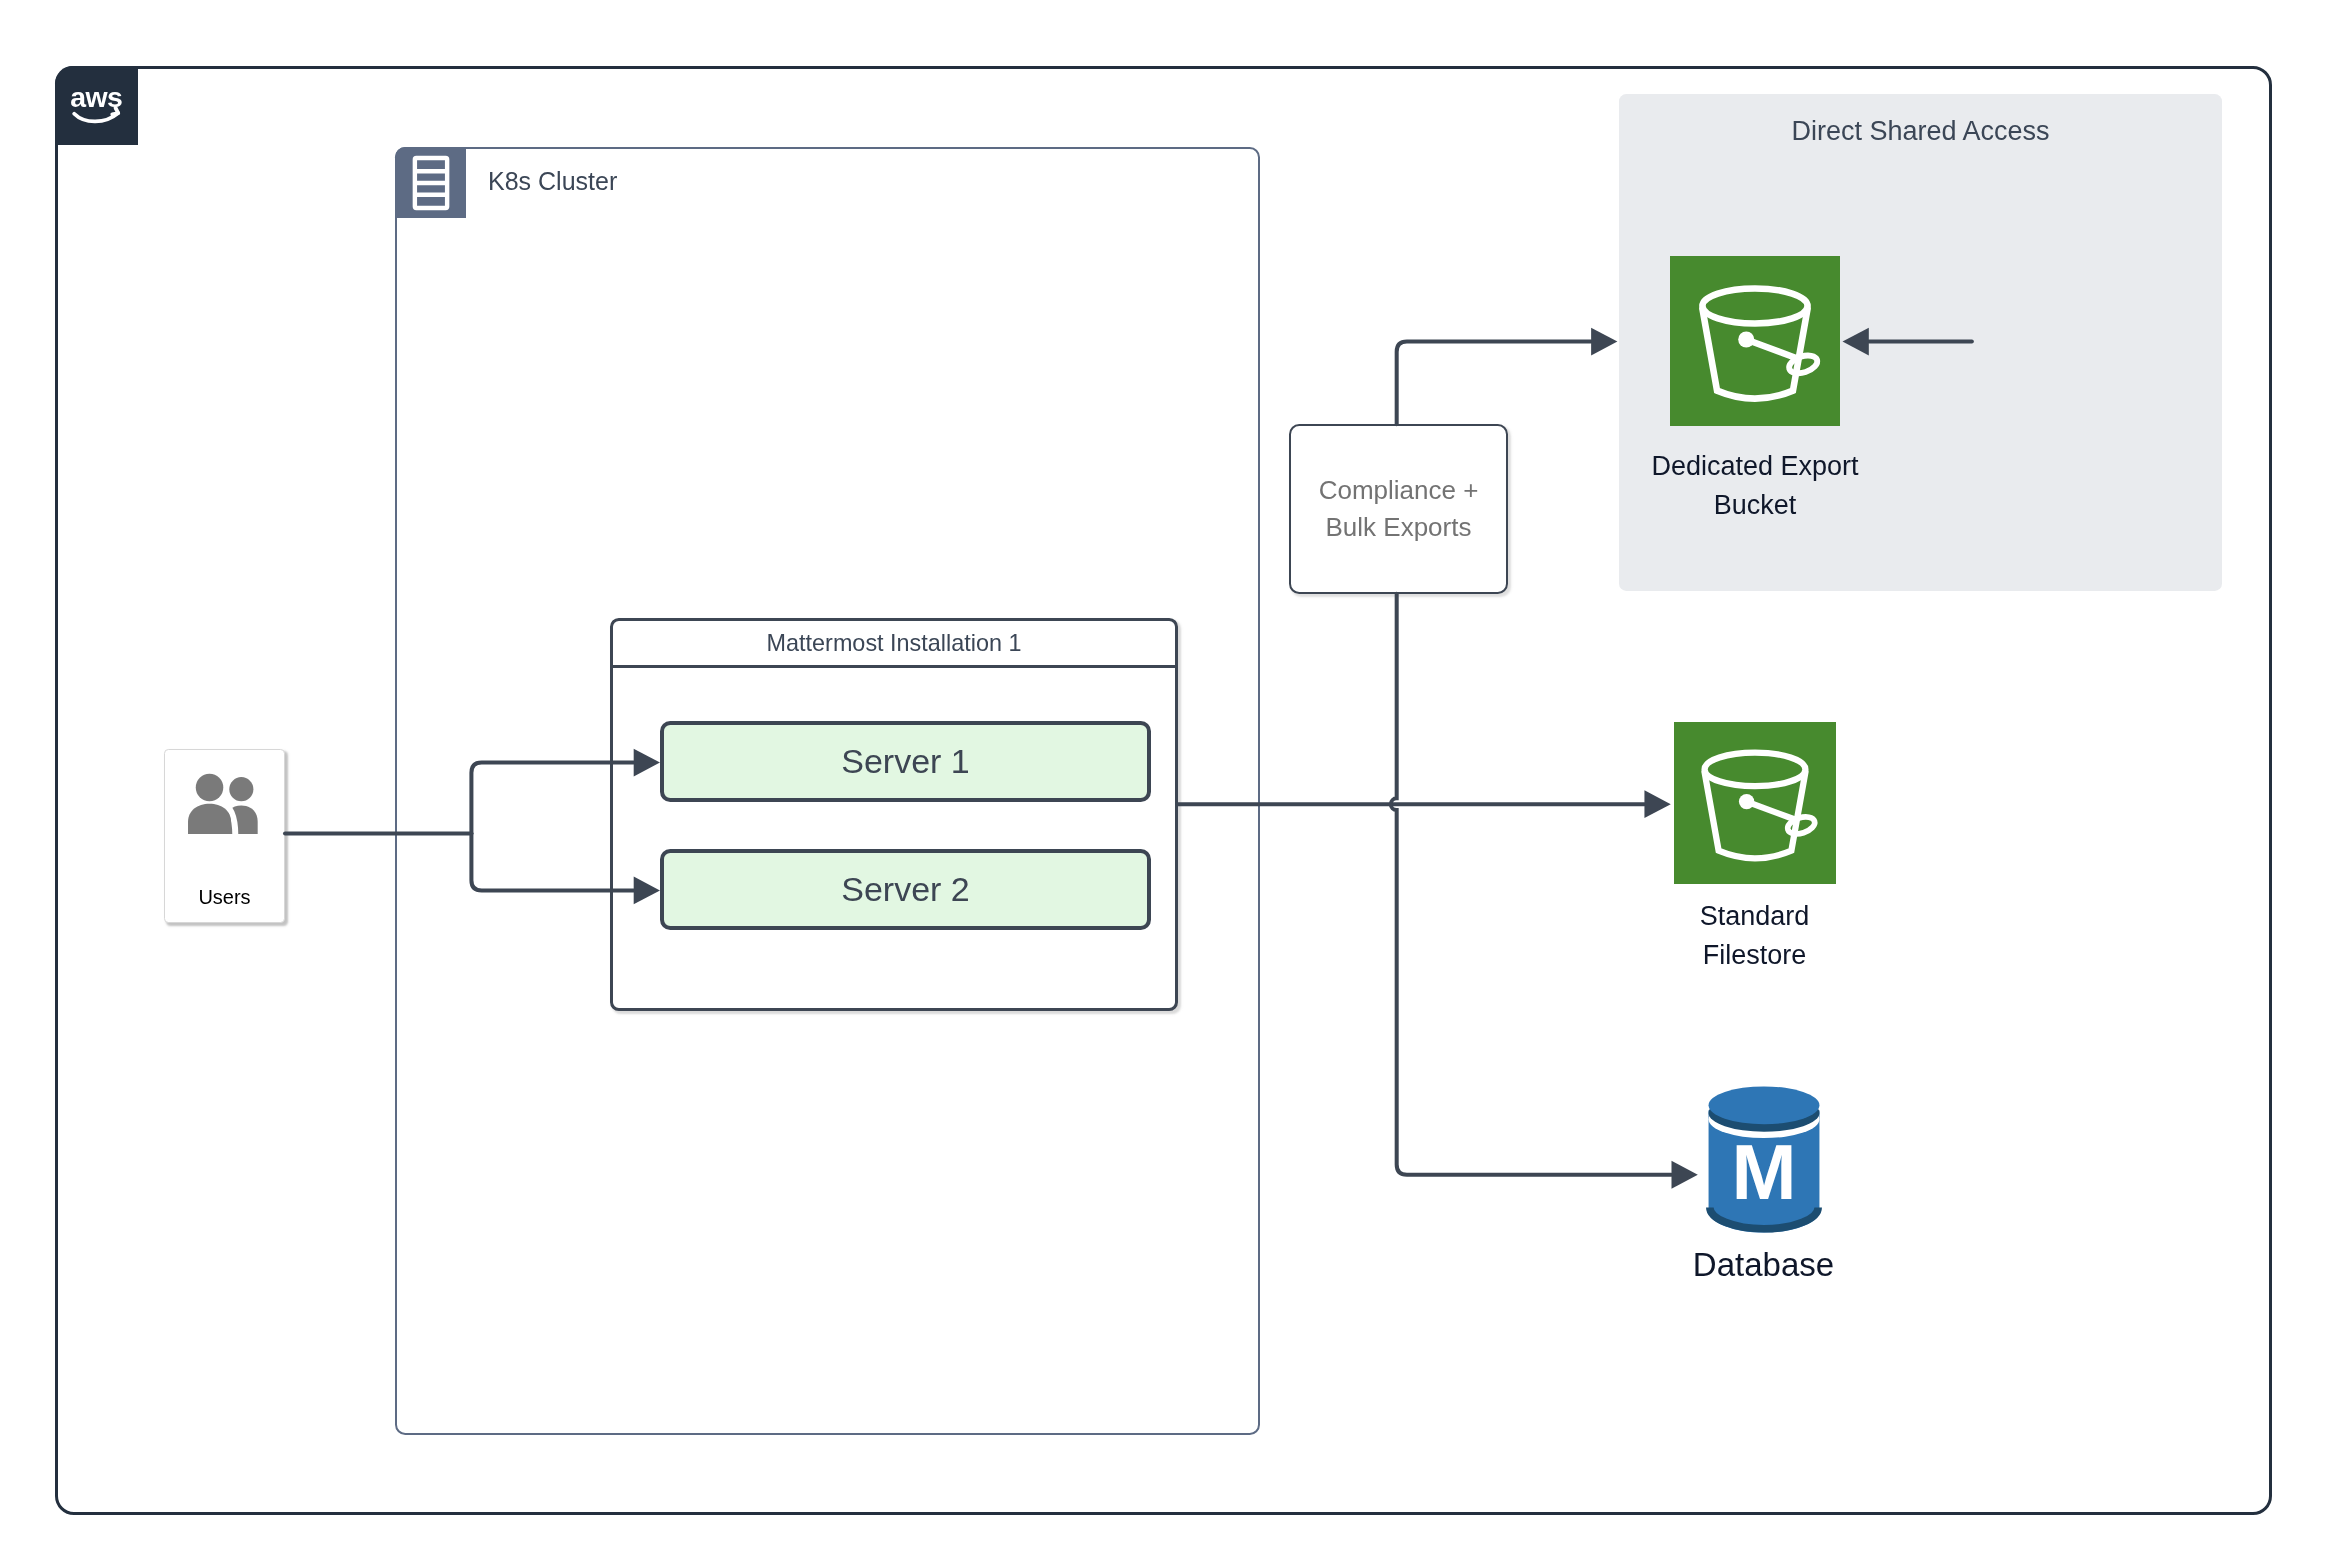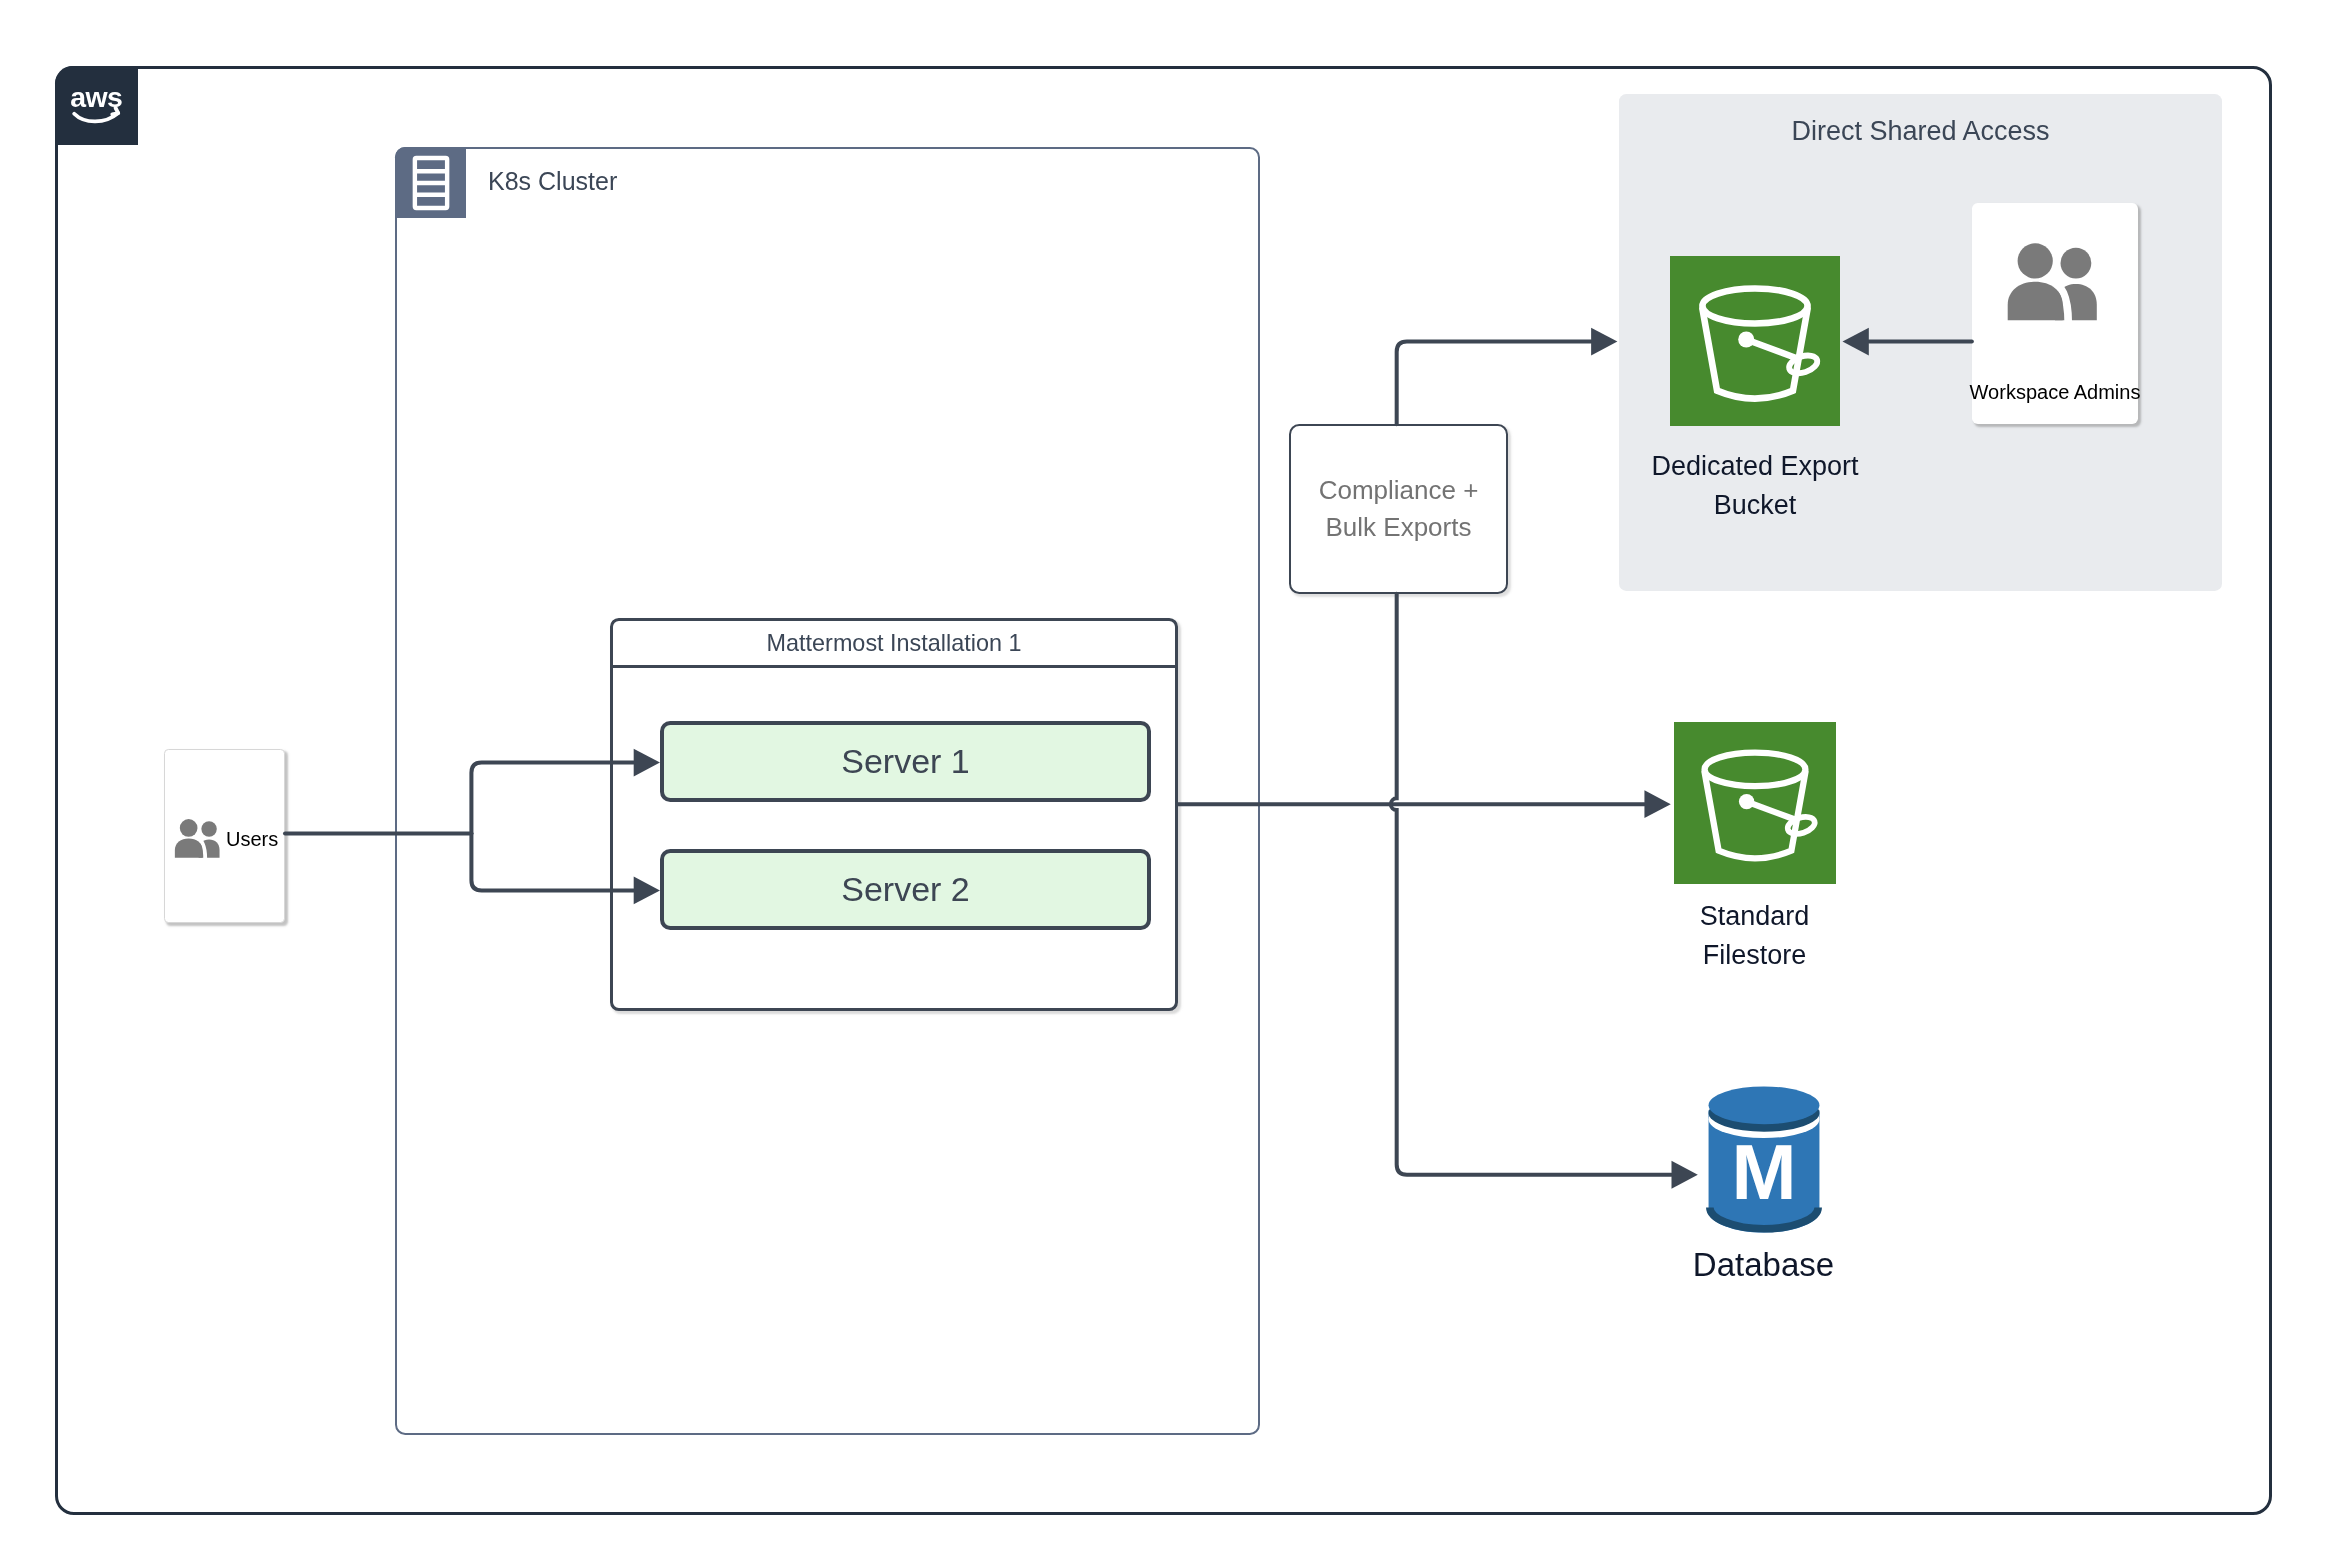--- a/index.html
+++ b/index.html
@@ -15,21 +15,21 @@
   
   .k8s-box{position:absolute;left:395px;top:136px;width:865px;height:1288px;
     border:2.2px solid #5d6b84;border-radius:10.2px;box-sizing:border-box;}
   .k8s-icon{position:absolute;left:395px;top:136px;width:71px;height:71px;background:#5d6b84;
     border-radius:10.2px 0 0 0;display:flex;align-items:center;justify-content:center;}
   .k8s-label{position:absolute;left:488px;top:156px;font-size:25px;color:#3b4656;}
 
   
   .users-card{position:absolute;left:164px;top:738px;width:121px;height:174px;background:#fff;
     border:0.7px solid #d7d7d7;border-radius:4.4px;box-shadow:2.9px 2.9px 2.2px rgba(120,120,120,.45);
-    display:flex;flex-direction:row;align-items:center;justify-content:space-between;box-sizing:border-box;padding:20.5px 5.8px 13px;}
+    display:flex;flex-direction:column;align-items:center;justify-content:space-between;box-sizing:border-box;padding:20.5px 5.8px 13px;}
   .users-card .label{font-size:20px;color:#000;}
 
   
   .mm-box{position:absolute;left:610px;top:607px;width:568px;height:393px;background:#fff;
     border:3.7px solid #3d4653;border-radius:8.8px;box-sizing:border-box;
     box-shadow:2.9px 2.9px 2.2px rgba(150,150,150,.35);}
   .mm-title{height:44px;border-bottom:3.7px solid #3d4653;display:flex;align-items:center;justify-content:center;
     font-size:23.4px;color:#3b4656;}
   .server-box{position:absolute;width:491px;height:81px;background:#e2f7e2;border:4.4px solid #3d4653;
     border-radius:10.2px;box-sizing:border-box;display:flex;align-items:center;justify-content:center;
@@ -128,30 +128,20 @@
       <circle cx="44" cy="49" r="5.5" fill="#ffffff"></circle>
       <line x1="44" y1="49" x2="79" y2="62" stroke="#ffffff" stroke-width="4.5" stroke-linecap="round"></line>
       <ellipse cx="83" cy="66" rx="10" ry="5.5" fill="none" stroke="#ffffff" stroke-width="4" transform="rotate(-18 83 66)"></ellipse>
     </svg>
   </div>
   <div class="icon-label ded-label">
     <div>Dedicated Export</div>
     <div>Bucket</div>
   </div>
 
-  <div class="admins-card">
-    <svg width="110" height="86" viewBox="0 0 100 78">
-      <circle cx="69" cy="20" r="14" fill="#7a7a7a"></circle>
-      <path d="M50,72 V58 C50,46 58,39 69,39 C80,39 88,46 88,58 V72 Z" fill="#7a7a7a"></path>
-      <path d="M45,33 C56,40 62,50 62,74" stroke="#ffffff" stroke-width="7" fill="none"></path>
-      <circle cx="32" cy="18" r="16" fill="#7a7a7a"></circle>
-      <path d="M7,72 V58 C7,45 18,37 32,37 C46,37 57,45 57,58 V72 Z" fill="#7a7a7a"></path>
-    </svg>
-    <div class="label">Workspace Admins</div>
-  </div>
 
   <div class="bucket-square fs-bucket">
     <svg width="140" height="140" viewBox="0 0 100 100">
       <ellipse cx="50" cy="26" rx="36" ry="12" fill="none" stroke="#ffffff" stroke-width="4.5"></ellipse>
       <path d="M14,28 L24,84 Q50,95 76,84 L86,28" fill="none" stroke="#ffffff" stroke-width="4.5" stroke-linecap="round"></path>
       <circle cx="44" cy="49" r="5.5" fill="#ffffff"></circle>
       <line x1="44" y1="49" x2="79" y2="62" stroke="#ffffff" stroke-width="4.5" stroke-linecap="round"></line>
       <ellipse cx="83" cy="66" rx="10" ry="5.5" fill="none" stroke="#ffffff" stroke-width="4" transform="rotate(-18 83 66)"></ellipse>
     </svg>
   </div>

